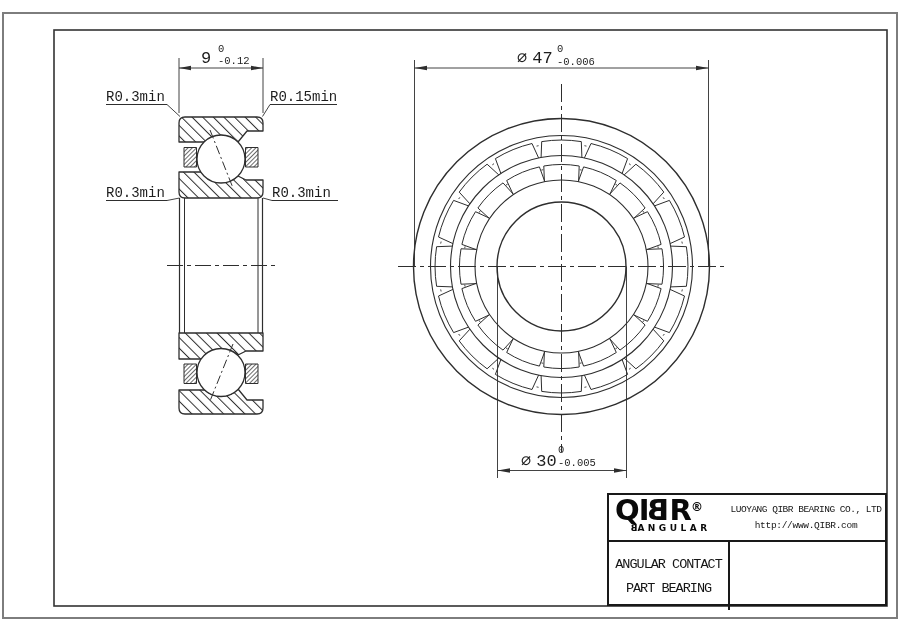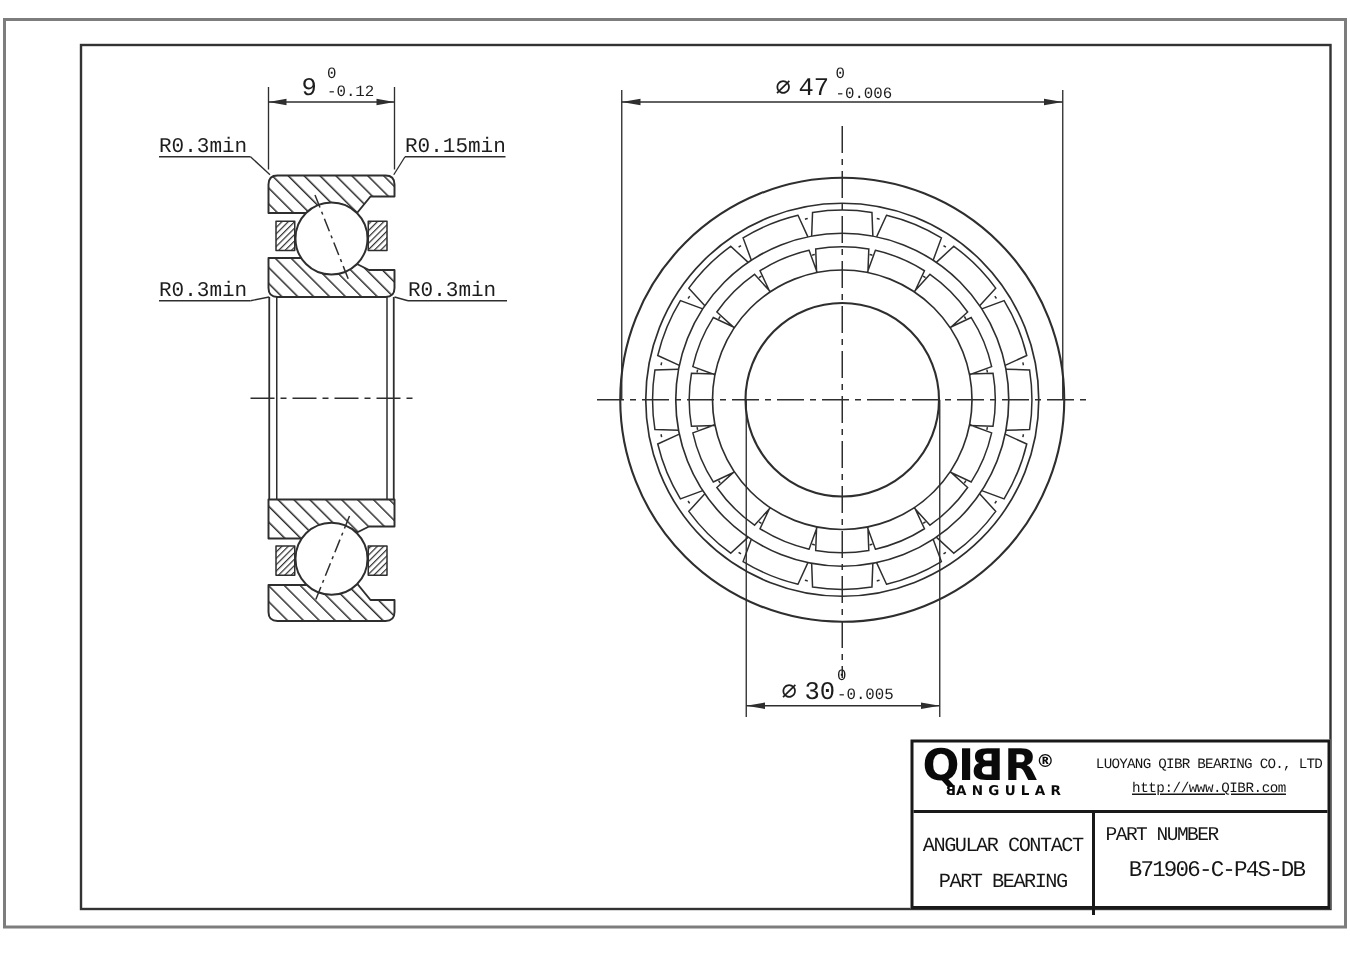--- a/index.html
+++ b/index.html
@@ -19,21 +19,21 @@
   .logo-main .flip{display:inline-block;transform:scaleX(-1);}
   .reg{font-size:12px;vertical-align:9px;letter-spacing:0;}
   .logo-sub{font-family:"DejaVu Sans","Liberation Sans",sans-serif;
             font-weight:bold;font-size:9px;letter-spacing:3.5px;color:#0a0a0a;
             margin:-1px 0 0 12px;}
   .logo-sub .flip{display:inline-block;transform:scaleX(-1);}
   .tb-right{position:absolute;left:118px;right:0;top:0;height:100%;
             display:flex;flex-direction:column;justify-content:center;
             align-items:center;gap:5px;color:#161616;}
   .company{font-size:9.5px;letter-spacing:-0.5px;white-space:nowrap;}
-  .website{font-size:9.5px;letter-spacing:-0.3px;white-space:nowrap;text-decoration:underline;}
+  .website{font-size:9.5px;letter-spacing:-0.3px;white-space:nowrap;}
   .tb-bottom{display:flex;height:68px;color:#161616;}
   .cell-product{width:119px;border-right:2px solid #191919;display:flex;
                 flex-direction:column;justify-content:center;align-items:center;
                 gap:9px;}
   .cell-product div{font-size:13.5px;letter-spacing:-1px;white-space:nowrap;}
   .cell-part{flex:1;padding:7px 0 0 7px;box-sizing:border-box;}
   .pn-label{font-size:13px;letter-spacing:-1px;}
   .pn-value{font-size:15px;letter-spacing:-1.2px;text-align:center;margin-top:8px;}
 </style>
 </head>
@@ -160,20 +160,16 @@
     <div class="tb-right">
       <div class="company">LUOYANG QIBR BEARING CO., LTD</div>
       <div class="website">http://www.QIBR.com</div>
     </div>
   </div>
   <div class="tb-bottom">
     <div class="cell-product">
       <div>ANGULAR CONTACT</div>
       <div>PART BEARING</div>
     </div>
-    <div class="cell-part">
-      <div class="pn-label">PART NUMBER</div>
-      <div class="pn-value">B71906-C-P4S-DB</div>
-    </div>
   </div>
 </div>
 
 </div>
 
 </body></html>

